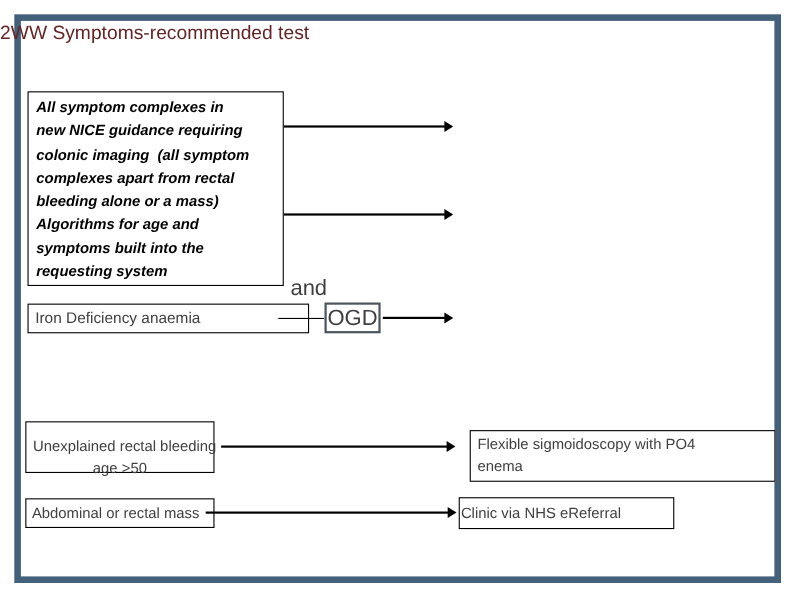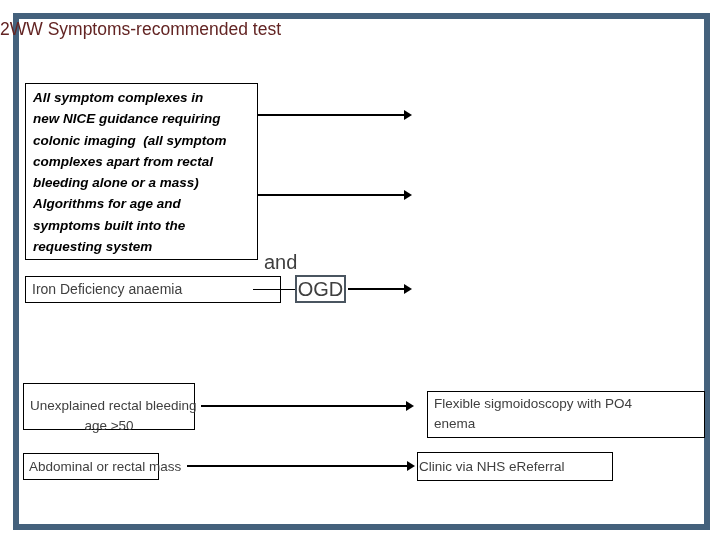--- a/index.html
+++ b/index.html
@@ -87,21 +87,21 @@
   .flexsig {
     left: 415px; top: 391px;
     width: 278px; height: 47px;
     padding: 2px 6px;
     line-height: 20px;
     white-space: pre;
     margin-left: 12px;
   }
   .abdo {
     left: 23px; top: 453px;
-    width: 136px; height: 27px;
+    width: 172px; height: 27px;
     line-height: 25px;
     padding-left: 5px;
     white-space: nowrap;
   }
   .clinic {
     left: 417px; top: 452px;
     width: 196px; height: 29px;
     line-height: 27px;
     padding-left: 1px;
     white-space: nowrap;

